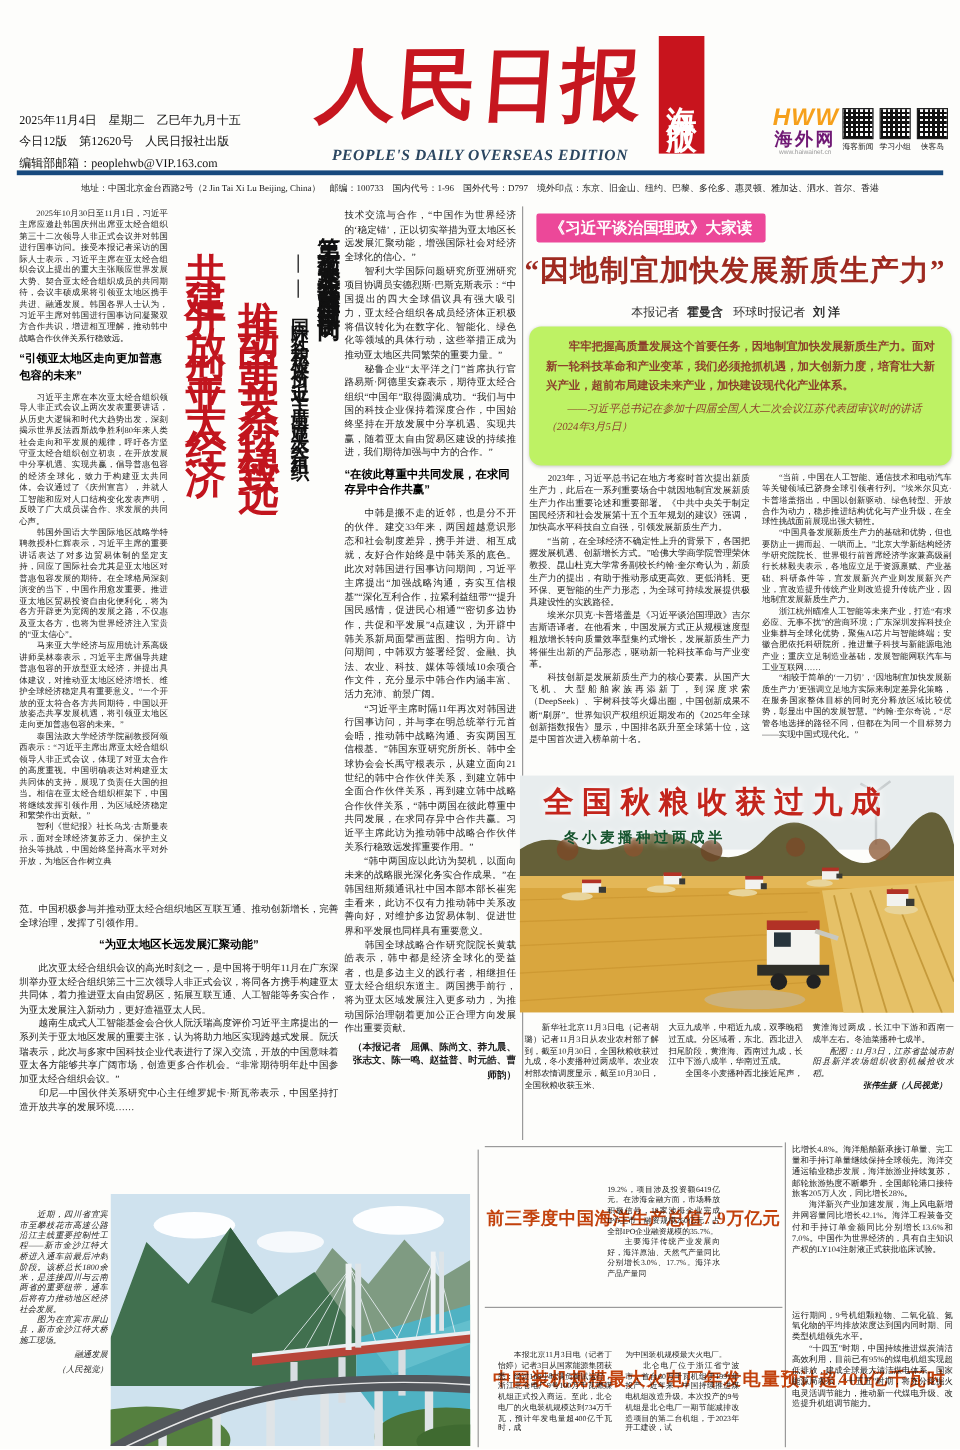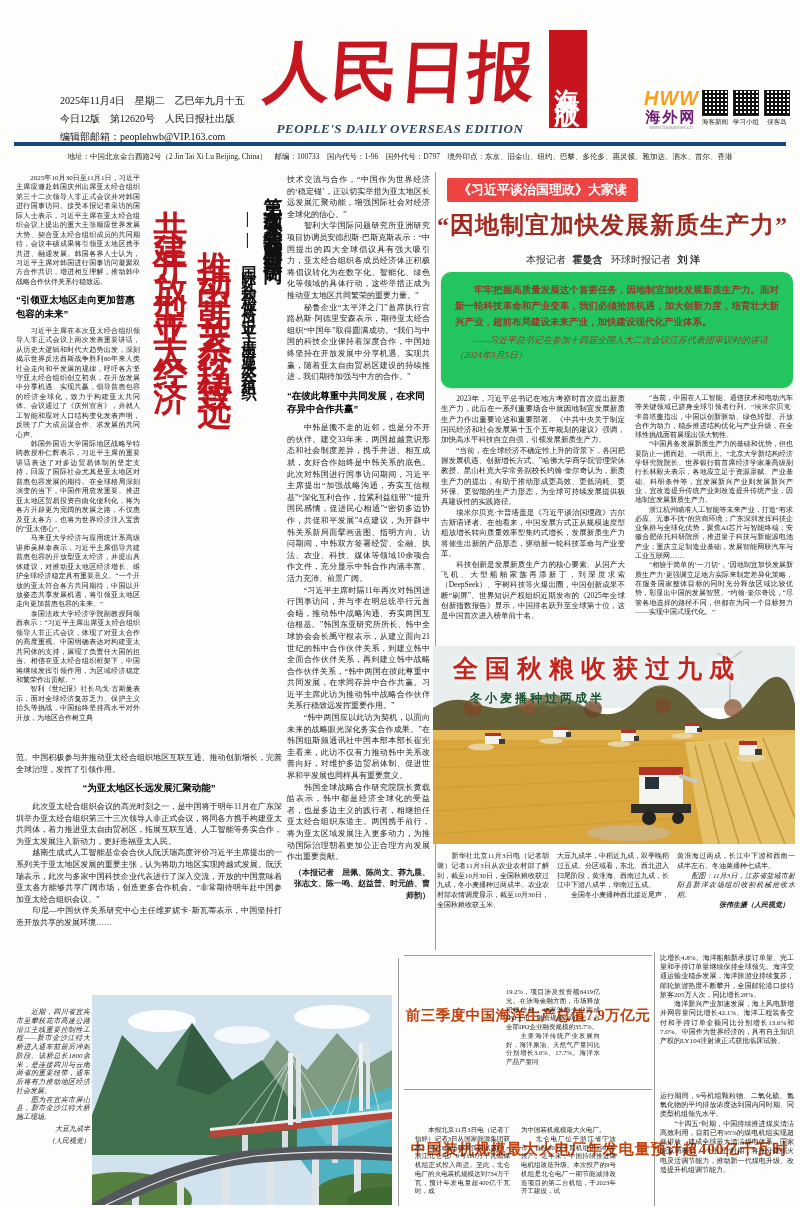--- a/index.html
+++ b/index.html
@@ -3,21 +3,21 @@
 <meta charset="utf-8">
 <style>
   html,body{margin:0;padding:0;background:#ffffff;}
   .page{position:relative;width:800px;height:1208px;margin:0 auto;background:#fdfdfb;overflow:hidden;
         font-family:"Liberation Serif","DejaVu Serif",serif;color:#1c1c1c;}
   .abs{position:absolute;}
   .flow{white-space:pre-line;text-align:justify;}
   .sans{font-family:"Liberation Sans","DejaVu Sans",sans-serif;}
 
   
-  .dateline{left:16px;top:92px;font-size:10px;line-height:1.8;color:#111;margin-left:44px;}
+  .dateline{left:16px;top:92px;font-size:10px;line-height:1.8;color:#111;}
   .paper-title{left:255px;top:22px;width:290px;height:100px;text-align:center;line-height:100px;
                font-size:66px;font-weight:bold;color:#c6161f;letter-spacing:2px;transform:skewX(-4deg);}
   .edition-box{left:549px;top:30px;width:38px;height:98px;background:#c8141d;color:#fff;
                writing-mode:vertical-rl;font-size:25px;font-weight:bold;letter-spacing:7px;
                display:flex;align-items:center;justify-content:center;}
   .english-title{left:235px;top:121px;width:330px;text-align:center;font-style:italic;font-weight:bold;
                  font-size:13px;color:#2b4660;letter-spacing:0.5px;}
   .hww{left:644px;top:88px;width:54px;text-align:center;line-height:1.05;}
   .hww-abbr{font-size:20px;font-weight:900;font-style:italic;color:#f6a01b;letter-spacing:1px;}
   .hww-name{font-size:15px;font-weight:bold;color:#701a75;letter-spacing:2px;}
@@ -44,27 +44,27 @@
                font-family:"Liberation Sans","DejaVu Sans",sans-serif;color:#000;}
   .col-subhead.center{text-align:center;}
   .vtext{writing-mode:vertical-rl;font-weight:700;}
   .apec-head1{left:147px;top:183px;height:545px;font-size:34px;letter-spacing:21px;color:#c2151e;}
   .apec-head2{left:191px;top:224px;height:545px;font-size:34px;letter-spacing:16px;color:#c2151e;}
   .apec-sub1{left:239px;top:212px;height:520px;font-size:15px;letter-spacing:6px;color:#111;}
   .apec-sub2{left:260px;top:183px;height:535px;font-size:19px;letter-spacing:3px;color:#111;}
   .apec-byline{font-weight:bold;text-align:right;margin-top:4px;}
 
   
-  .xi-badge{left:447px;top:178px;background:#ef4444;color:#fff;font-weight:bold;font-size:13px;
+  .xi-badge{left:447px;top:178px;background:#ec4899;color:#fff;font-weight:bold;font-size:13px;
             padding:3px 11px;border-radius:2px;font-family:Liberation Serif, serif;}
   .xi-headline{left:437px;top:209px;width:358px;font-size:24px;font-weight:bold;
                color:#9e2a20;letter-spacing:1px;}
   .xi-byline{left:437px;top:253px;width:358px;text-align:center;font-size:10px;color:#333;}
   .xi-byline b{margin:0 6px 0 4px;}
-  .xi-quote{left:441px;top:272px;width:352px;height:116px;box-sizing:border-box;background:#22c55e;
+  .xi-quote{left:441px;top:272px;width:352px;height:116px;box-sizing:border-box;background:#bef264;
             border-radius:10px;padding:10px 14px;color:#8c3f2c;box-shadow:0 1px 3px rgba(0,0,0,0.18);overflow:hidden;}
   .xi-quote .q{font-weight:bold;font-size:9.5px;line-height:1.7;}
   .xi-quote .src{font-style:italic;font-size:9px;line-height:1.6;margin-top:3px;text-indent:2em;}
   .xi-colL{left:441px;top:394px;width:184px;height:248px;font-size:7.5px;line-height:1.38;}
   .xi-colR{left:635px;top:394px;width:158px;height:248px;font-size:7px;line-height:1.33;}
 
   
   .harvest-photo{left:433px;top:646px;width:362px;height:198px;overflow:hidden;}
   .harvest-title{left:453px;top:652px;font-size:25px;font-weight:bold;color:#c3251c;letter-spacing:7px;
                  text-shadow:0 0 6px rgba(255,255,255,0.95),0 0 10px rgba(255,255,255,0.9);}
@@ -290,21 +290,21 @@
   <div class="abs sec-headline thermal-headline">中国装机规模最大火电厂年发电量预计超400亿千瓦时</div>
   <div class="abs news thermal-c1 flow">　　本报北京11月3日电（记者丁怡婷）记者3日从国家能源集团获悉：经过168小时满负荷试运行，浙江北仑电厂9号100万千瓦燃煤机组正式投入商运。至此，北仑电厂的火电装机规模达到734万千瓦，预计年发电量超400亿千瓦时，成</div>
   <div class="abs news thermal-c2 flow">为中国装机规模最大火电厂。
 　　北仑电厂位于浙江省宁波市，首台60万千瓦机组于1991年投产。近年来，中国持续推进煤电机组改造升级。本次投产的9号机组是北仑电厂一期节能减排改造项目的第二台机组，于2023年开工建设，试</div>
   <div class="abs news thermal-c3 flow">运行期间，9号机组颗粒物、二氧化硫、氮氧化物的平均排放浓度达到国内同时期、同类型机组领先水平。
 　　“十四五”时期，中国持续推进煤炭清洁高效利用，目前已有95%的煤电机组实现超低排放，建成全球最大清洁煤电体系。国家能源局表示，“十五五”时期，将充分挖掘火电灵活调节能力，推动新一代煤电升级、改造提升机组调节能力。</div>
 
   <div class="abs bridge-caption">
     <div class="flow">　　近期，四川省宜宾市至攀枝花市高速公路沿江主线重要控制性工程——新市金沙江特大桥进入通车前最后冲刺阶段。该桥总长1800余米，是连接四川与云南两省的重要纽带，通车后将有力推动地区经济社会发展。
 　　图为在宜宾市屏山县，新市金沙江特大桥施工现场。</div>
-    <div class="bridge-credit">大豆九成半</div>
+    <div class="bridge-credit">融通发展</div>
     <div class="bridge-credit">（人民视觉）</div>
   </div>
   <div class="abs bridge-photo">
     <svg viewBox="0 0 300 210" width="300" height="210" preserveAspectRatio="none">
       <rect width="300" height="210" fill="#cfe2ee"></rect>
       <ellipse cx="70" cy="26" rx="34" ry="11" fill="#ffffff" opacity="0.95"></ellipse>
       <ellipse cx="150" cy="40" rx="28" ry="9" fill="#ffffff" opacity="0.8"></ellipse>
       <ellipse cx="240" cy="22" rx="38" ry="12" fill="#ffffff" opacity="0.95"></ellipse>
       <polygon points="150,95 185,45 215,75 245,38 275,70 300,55 300,130 150,130" fill="#7f9b82"></polygon>
       <polygon points="0,120 30,40 65,75 100,28 140,85 170,65 205,115 205,160 0,160" fill="#41704f"></polygon>

